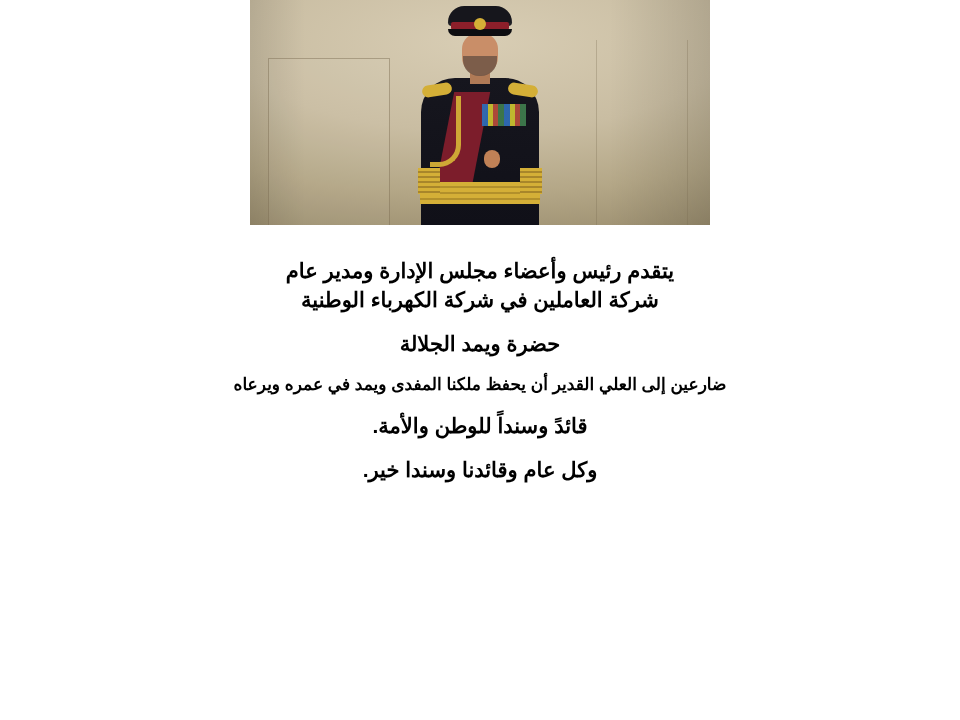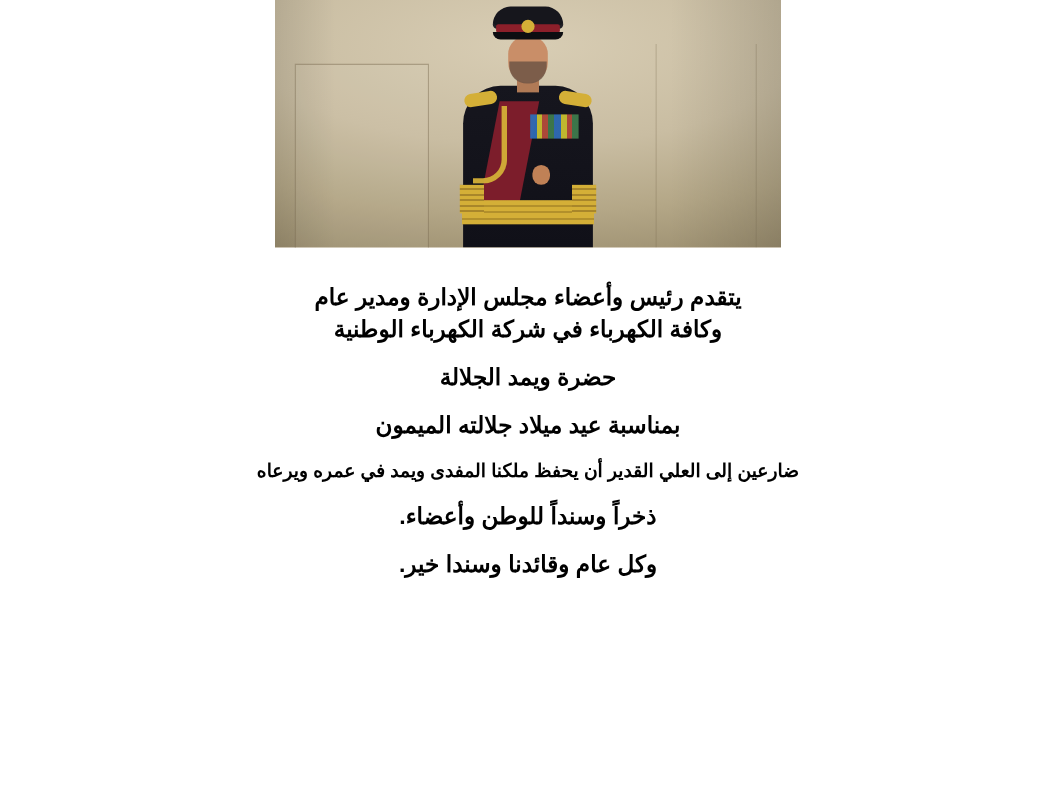--- a/index.html
+++ b/index.html
@@ -273,21 +273,20 @@
         <div class="cap"></div>
         <div class="cap-band"></div>
         <div class="cap-brim"></div>
         <div class="cap-badge"></div>
       </div>
     </div>
   </div>
 
   <div class="text-block">
     <p class="line tight">يتقدم رئيس وأعضاء مجلس الإدارة ومدير عام</p>
-    <p class="line tight">وكافة الكهرباء في شركة الكهرباء الوطنية</p>
+    <p class="line tight">شركة العاملين في شركة الكهرباء الوطنية</p>
     <p class="line sp-top">حضرة ويمد الجلالة</p>
-    <p class="line sp-top">بمناسبة عيد ميلاد جلالته الميمون</p>
     <p class="line sp-top wide">ضارعين إلى العلي القدير أن يحفظ ملكنا المفدى ويمد في عمره ويرعاه</p>
-    <p class="line sp-top">ذخراً وسنداً للوطن وأعضاء.</p>
+    <p class="line sp-top">قائدً وسنداً للوطن والأمة.</p>
     <p class="line sp-top">وكل عام وقائدنا وسندا خير.</p>
   </div>
 
 </div>
 
 </body></html>

